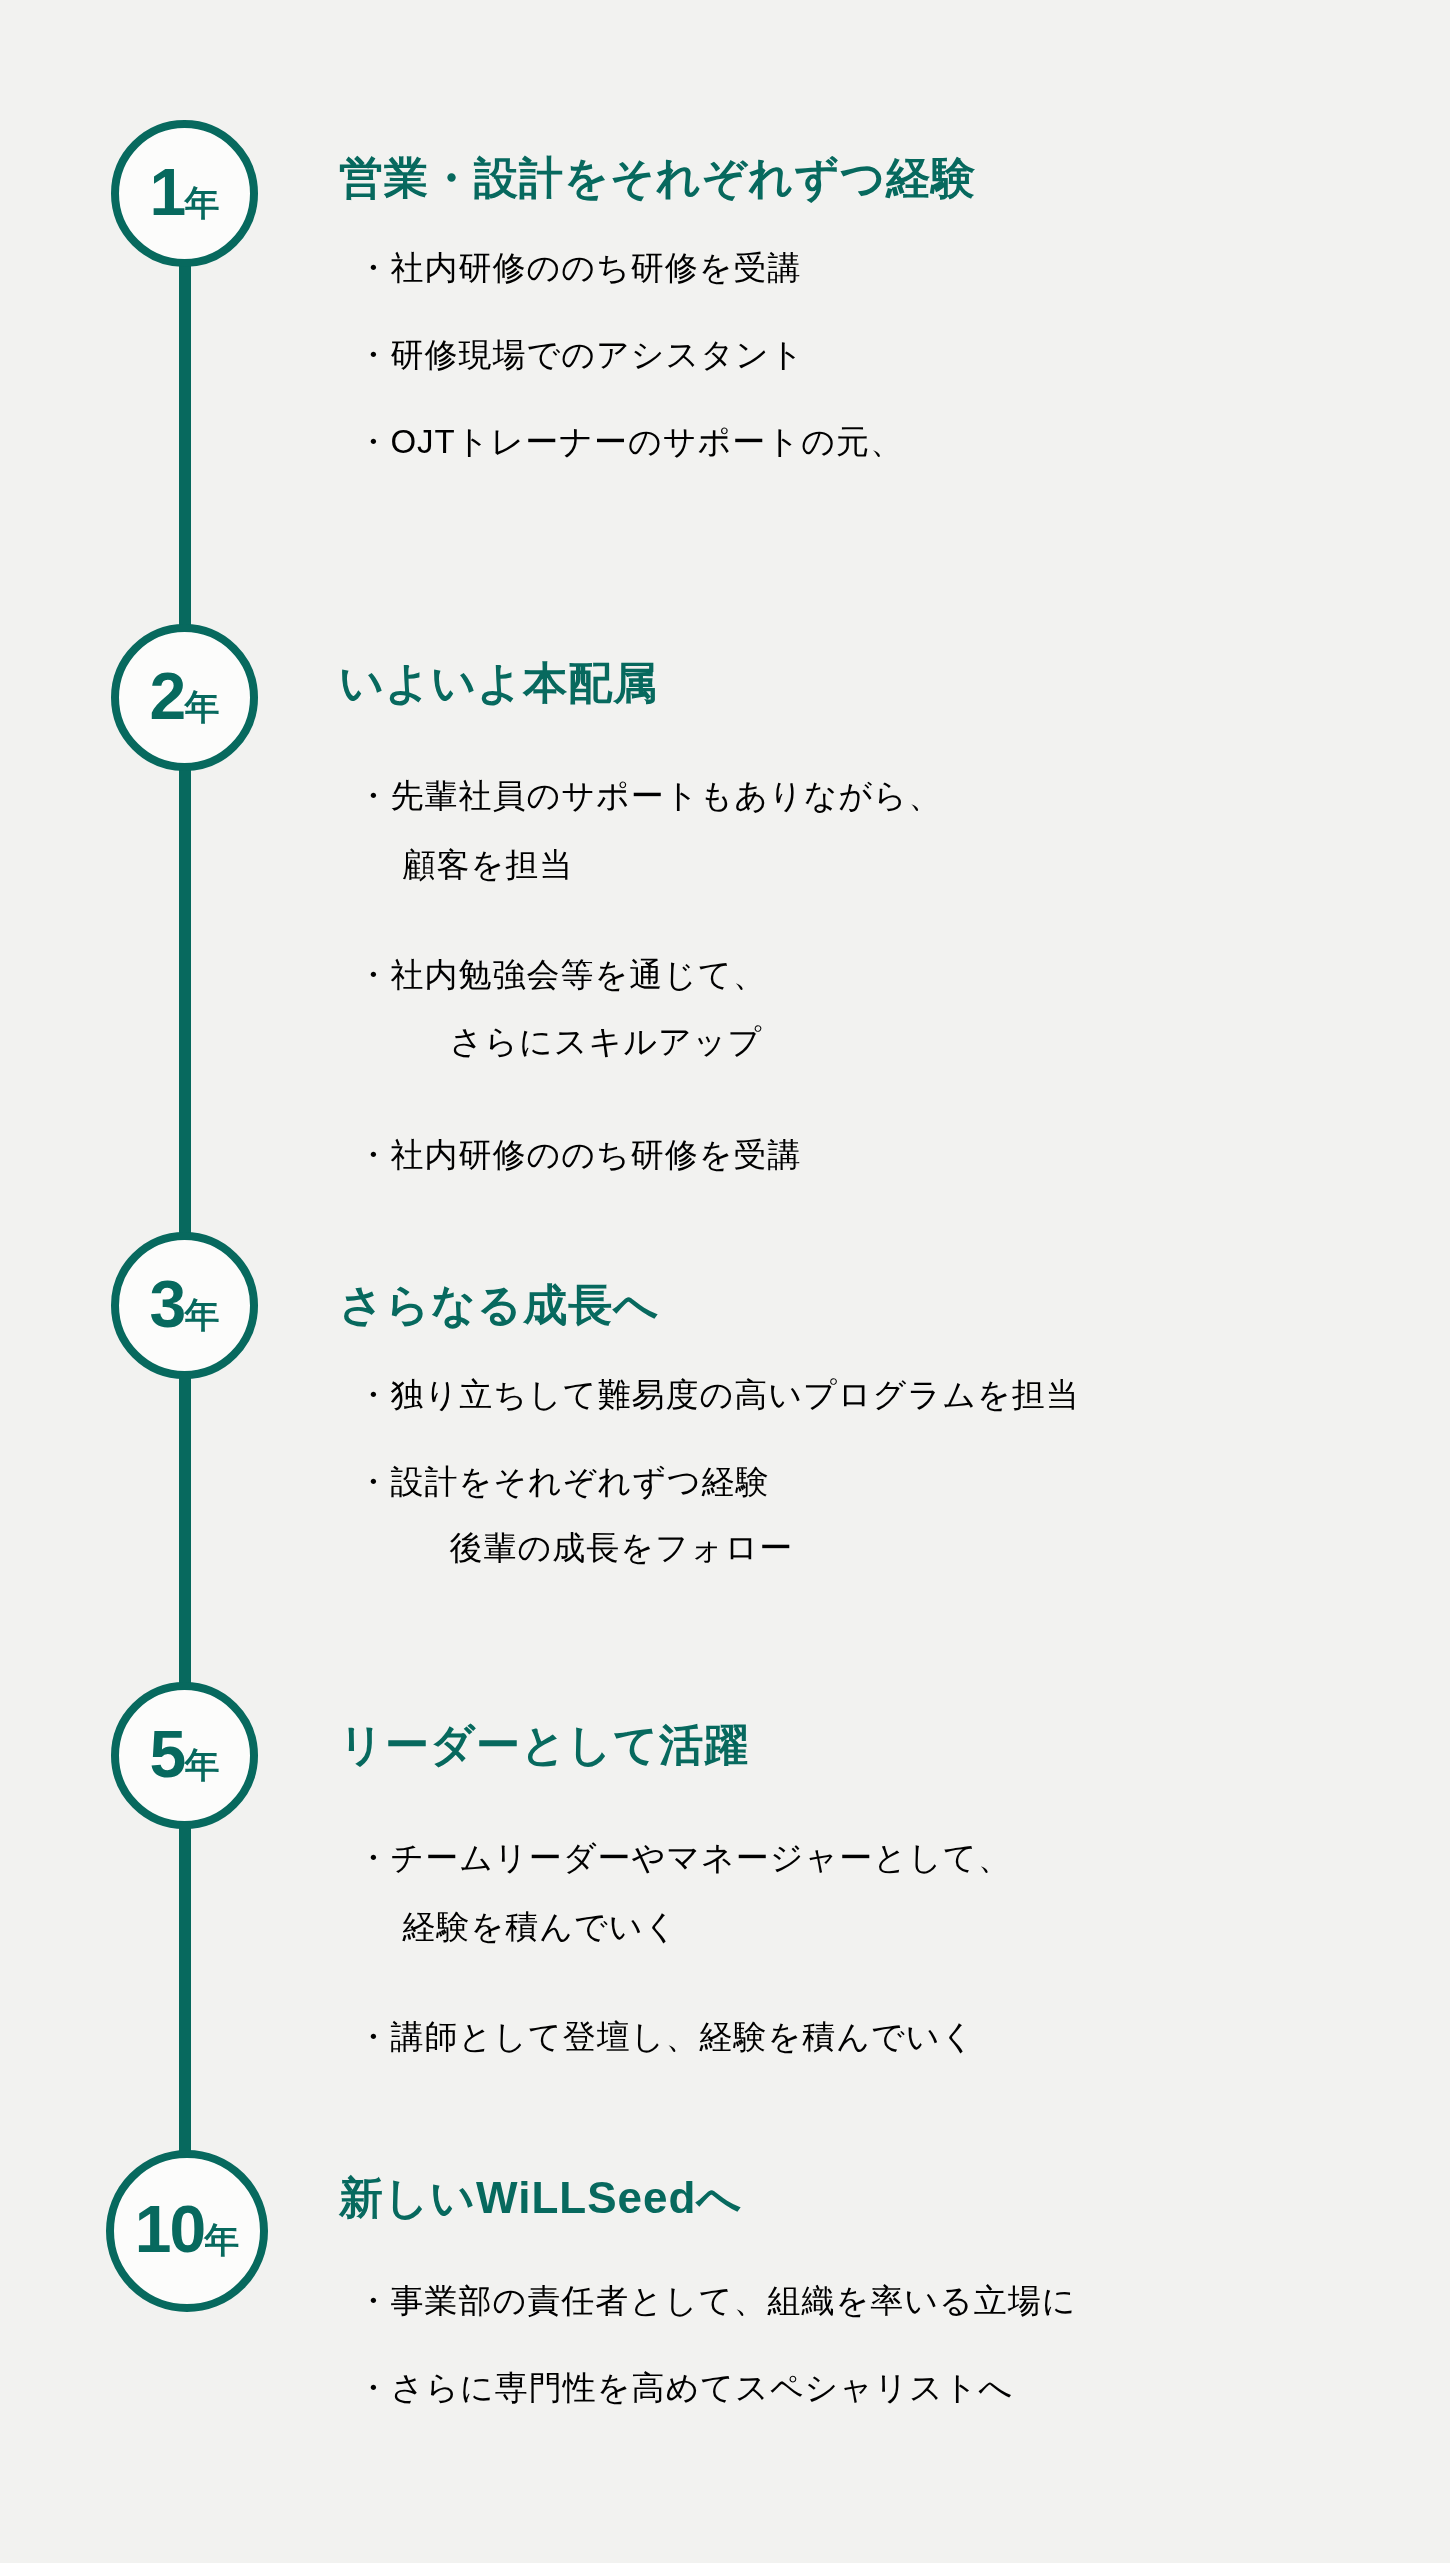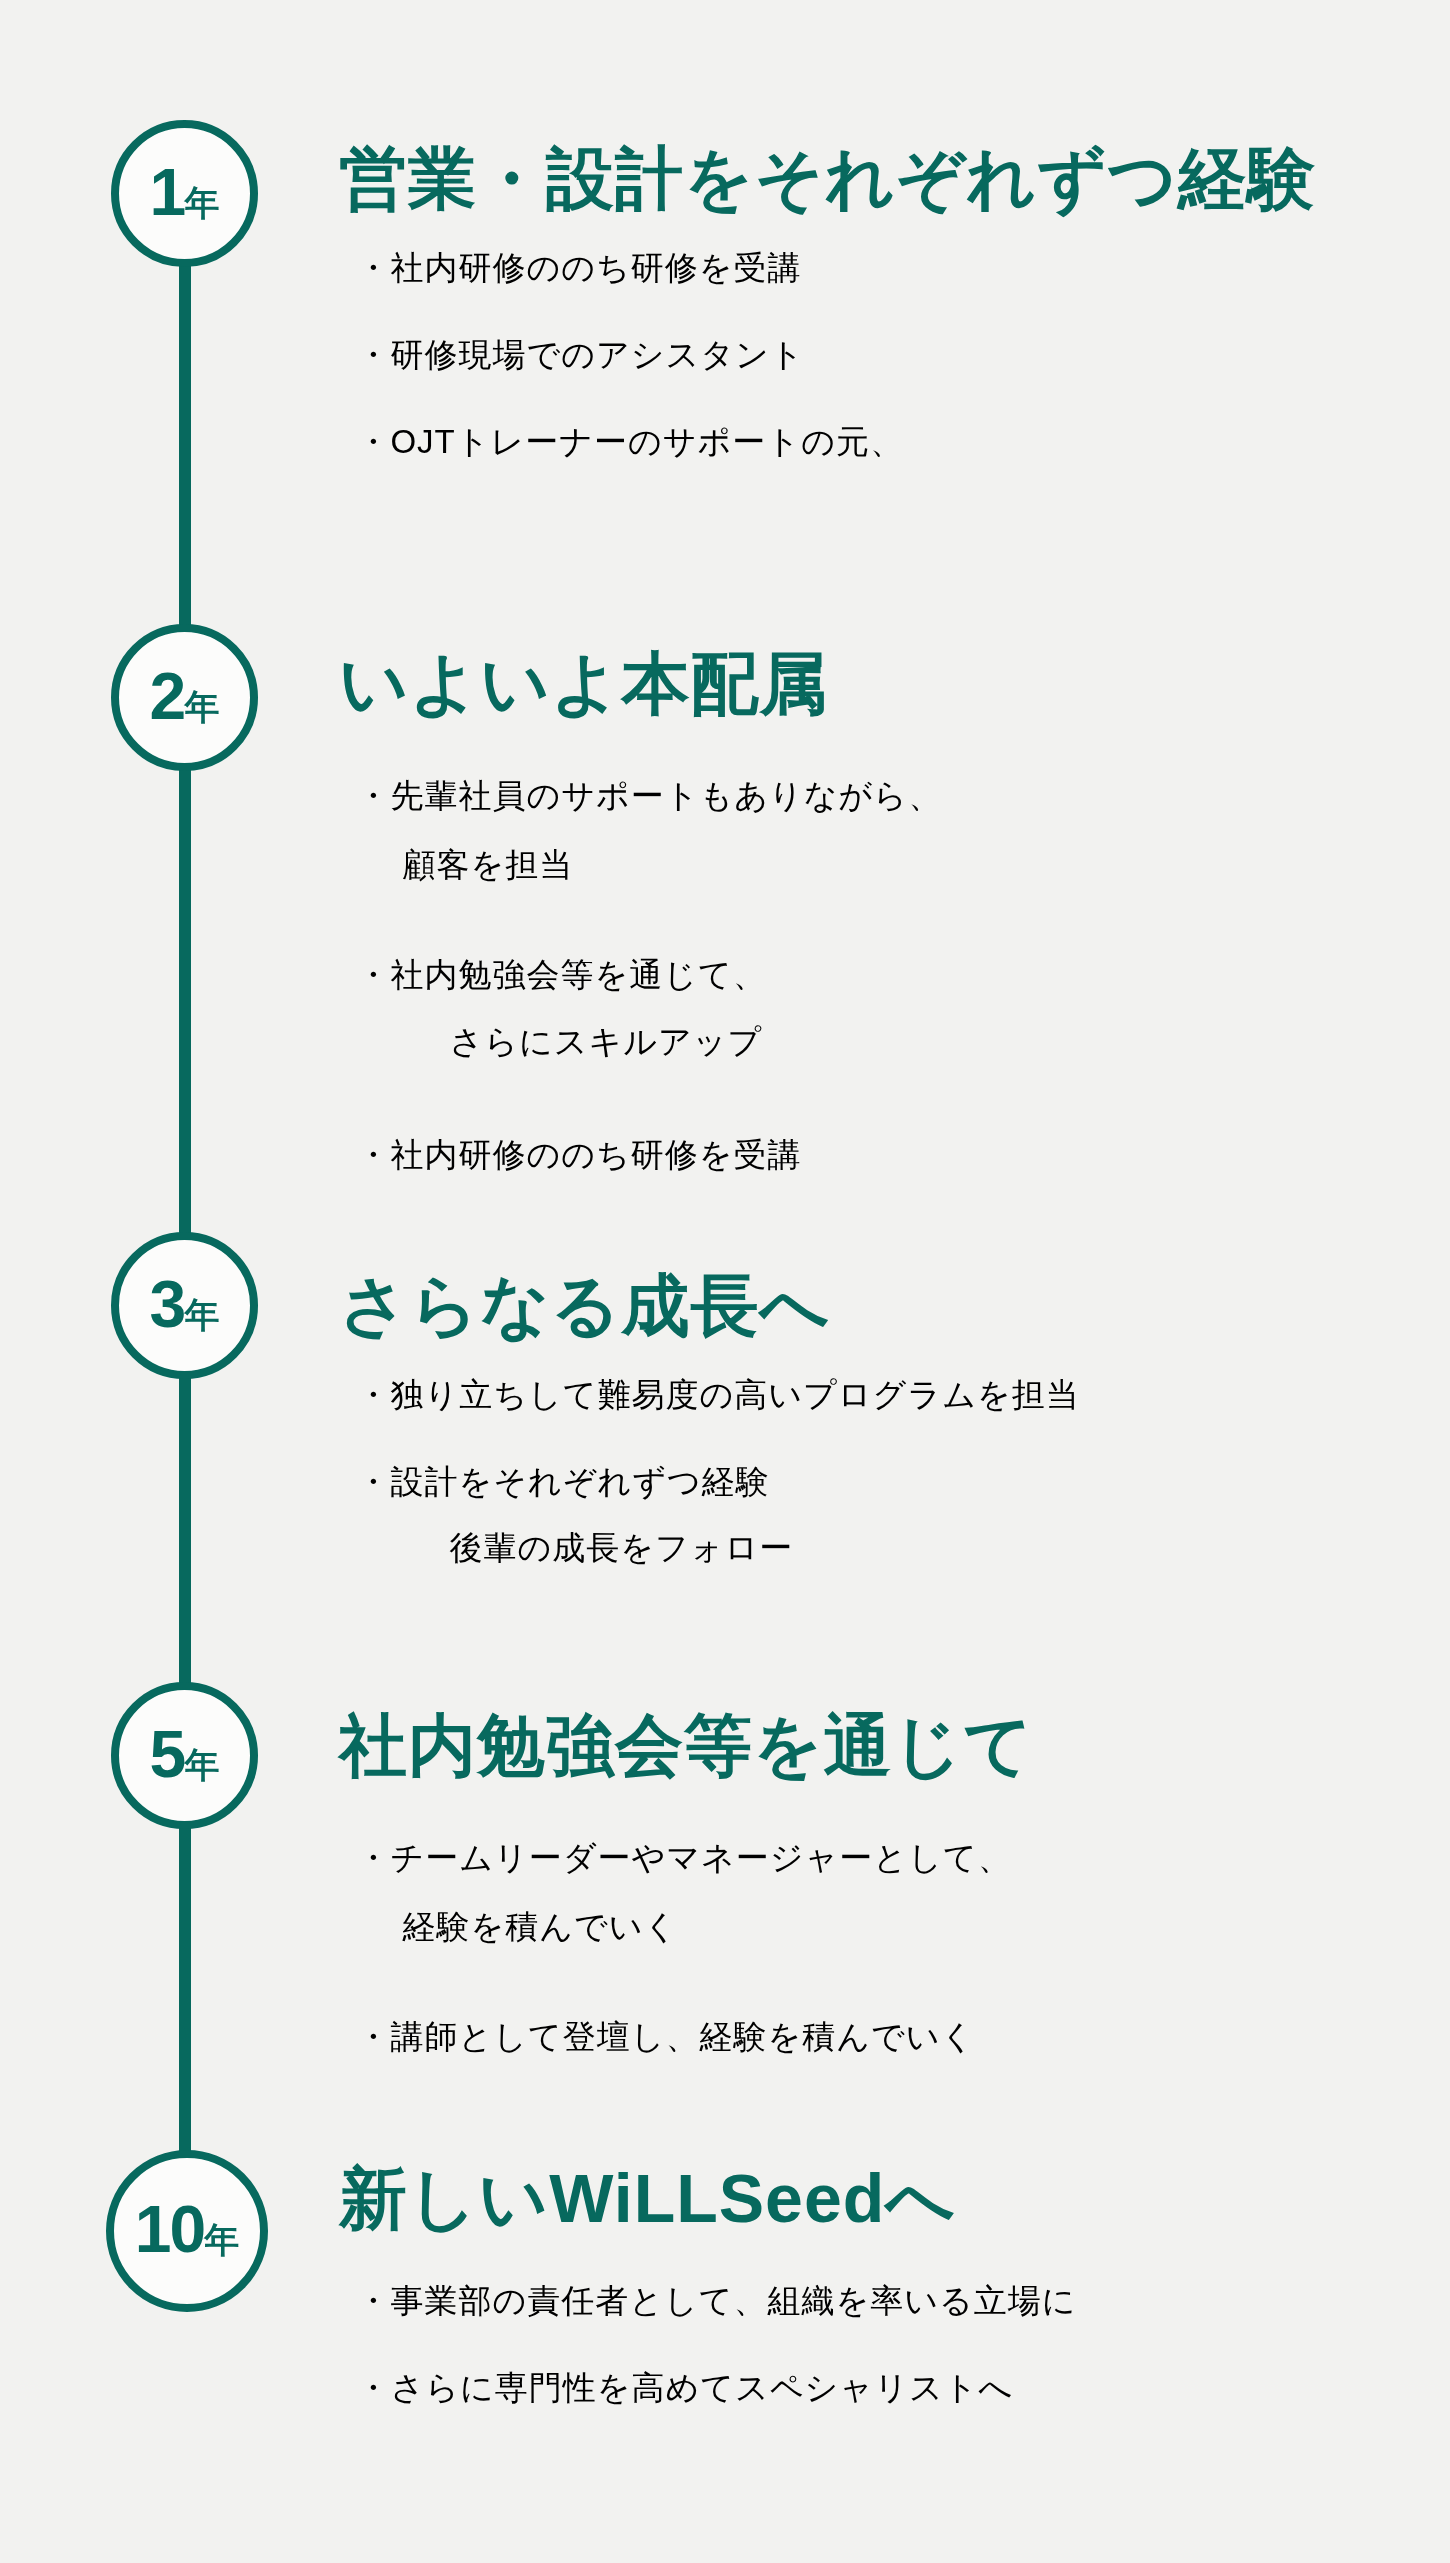--- a/index.html
+++ b/index.html
@@ -71,21 +71,21 @@
     letter-spacing:-1.9px;
   }
   .year-unit{
     font-size:35px;
     font-weight:700;
     line-height:1;
   }
   
   .title{
     margin:0 0 37px 0;
-    font-size:68px;
+    font-size:44px;
     line-height:56px;
     font-weight:700;
     color:#07695e;
     letter-spacing:1px;
     white-space:nowrap;
   }
   .head-loose .title{margin-bottom:50px;}
   
   .bullet{
     margin-top:37px;
@@ -166,21 +166,21 @@
       </div>
     </div>
 
   <div class="section s4 loose head-loose">
     <div class="badge">
       <div class="badge-label">
         <span class="year-value">5</span>
         <span class="year-unit">年</span>
       </div>
     </div>
-    <h2 class="title">社内勉強会等を通じて</h2>
+    <h2 class="title">リーダーとして活躍</h2>
   <div class="bullet">
         <div class="bullet-line">・チームリーダーやマネージャーとして、</div>
         <div class="bullet-line cont1">経験を積んでいく</div>
       </div>
       <div class="bullet">
         <div class="bullet-line">・講師として登壇し、経験を積んでいく</div>
       </div>
     </div>
 
   <div class="section s5 head-loose">

